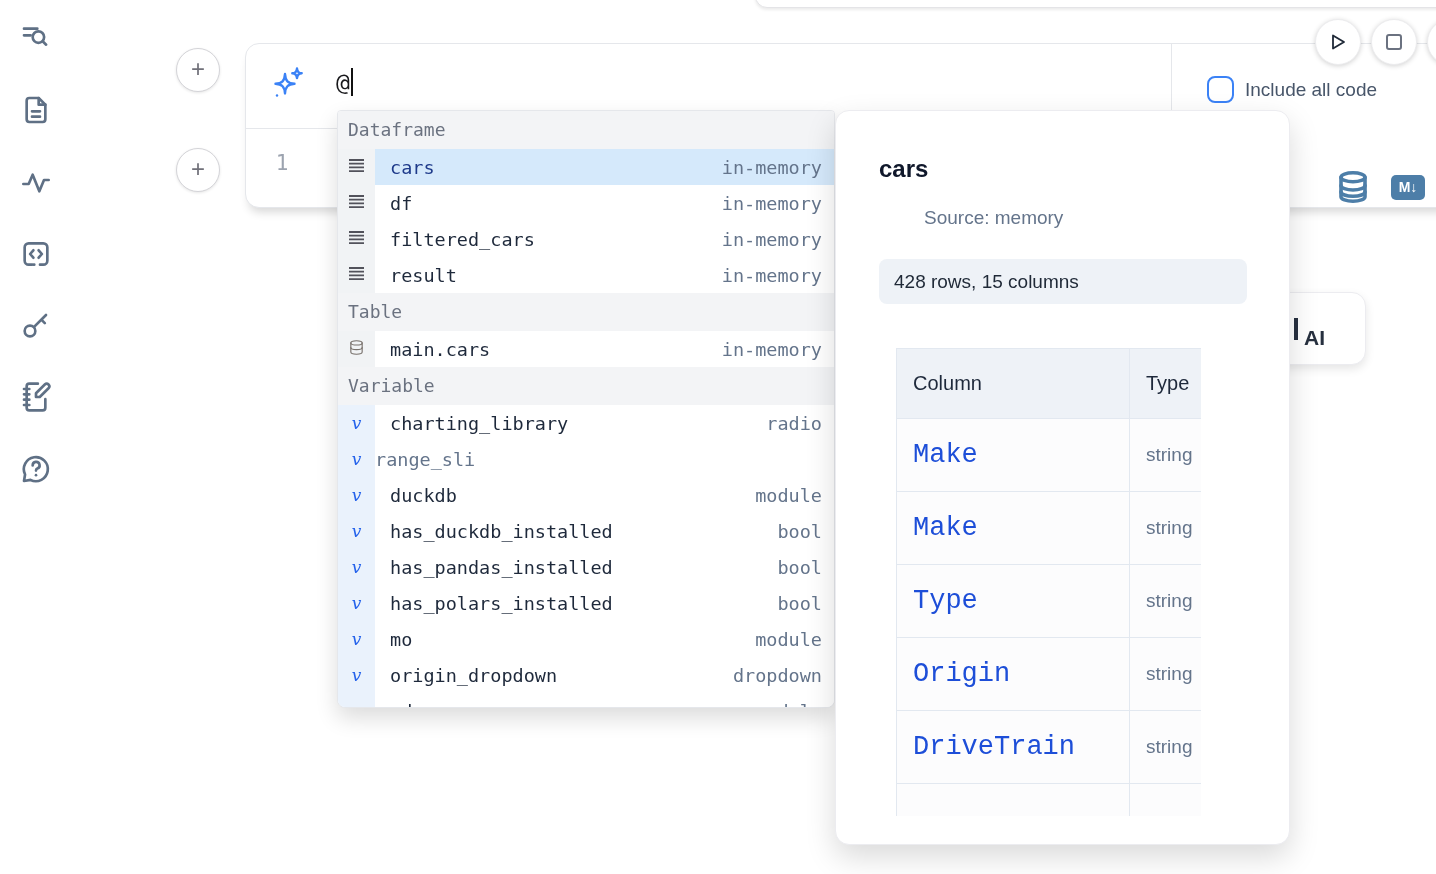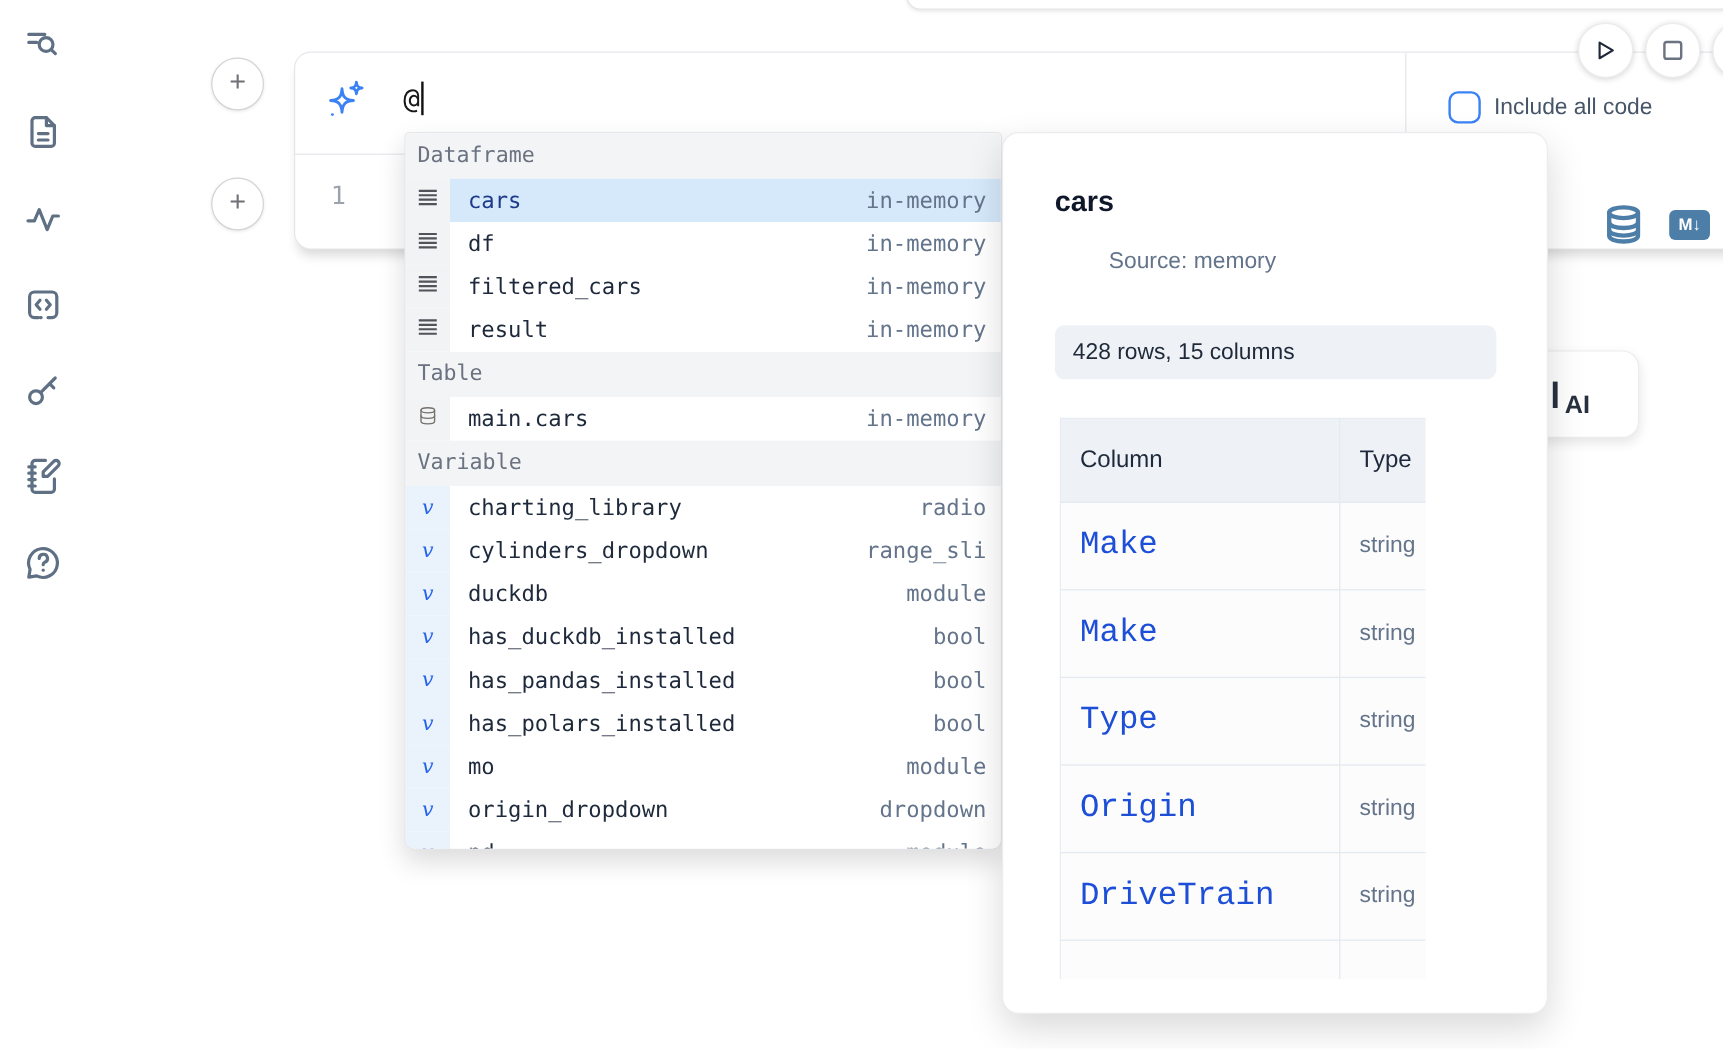--- a/index.html
+++ b/index.html
@@ -72,23 +72,23 @@
   .v-glyph { font-family:"DejaVu Serif", serif; font-style:italic; font-size:17px; color:#2563eb; }
   .rows-glyph svg { width:17px; height:15px; stroke:#52525b; stroke-width:1.8; }
   .dbsm-glyph svg { width:17px; height:17px; stroke:#78716c; fill:none; stroke-width:1.6; stroke-linecap:round; }
 
   
   .popover { position:absolute; left:835px; top:110px; width:455px; height:735px; background:#fff;
              border:1px solid #ececf0; border-radius:14px; box-shadow:0 12px 30px rgba(0,0,0,.15);
              z-index:6; }
   .pv-title { position:absolute; left:43px; top:44px; font-size:24px; font-weight:bold; color:#0f172a; }
   .pv-source { position:absolute; left:43px; top:96px; font-size:19px; color:#64748b;margin-left:45px; }
-  .pv-pill { position:absolute; left:43px; top:160px; width:368px; height:45px; background:#eef2f7;
+  .pv-pill { position:absolute; left:43px; top:148px; width:368px; height:45px; background:#eef2f7;
              border-radius:8px; font-size:19px; color:#1f2937; line-height:45px; padding-left:15px; }
-  .pv-tablewrap { position:absolute; left:47px; top:237px; width:305px; height:468px; overflow:hidden; }
+  .pv-tablewrap { position:absolute; left:60px; top:237px; width:305px; height:468px; overflow:hidden; }
   table.schema { border-collapse:collapse; width:368px; table-layout:fixed; }
   table.schema th, table.schema td { border:1px solid #e2e8f0; text-align:left; }
   table.schema th { background:#eef2f7; font-weight:normal; font-size:20px; color:#1e293b;
                     height:70px; padding-left:16px; }
   table.schema td { height:73px; padding-left:16px; background:#fcfcfd; }
   td.cell-name { font-family:Liberation Mono, monospace; font-size:27px; color:#1d4ed8; }
   td.cell-type { font-size:19px; color:#64748b; }
   col.c1 { width:233px; } col.c2 { width:135px; }
 
   
@@ -266,21 +266,20 @@
           <div class="dd-content">
             <span class="dd-name">charting_library</span>
             <span class="dd-detail">radio</span>
           </div>
         </div>
         <div class="dd-item">
           <div class="dd-gutter variable-icon">
             <span class="v-glyph">v</span>
           </div>
           <div class="dd-content">
-            <span class="dd-name">cylinders_dropdown</span>
             <span class="dd-detail">range_sli</span>
           </div>
         </div>
         <div class="dd-item">
           <div class="dd-gutter variable-icon">
             <span class="v-glyph">v</span>
           </div>
           <div class="dd-content">
             <span class="dd-name">duckdb</span>
             <span class="dd-detail">module</span>

